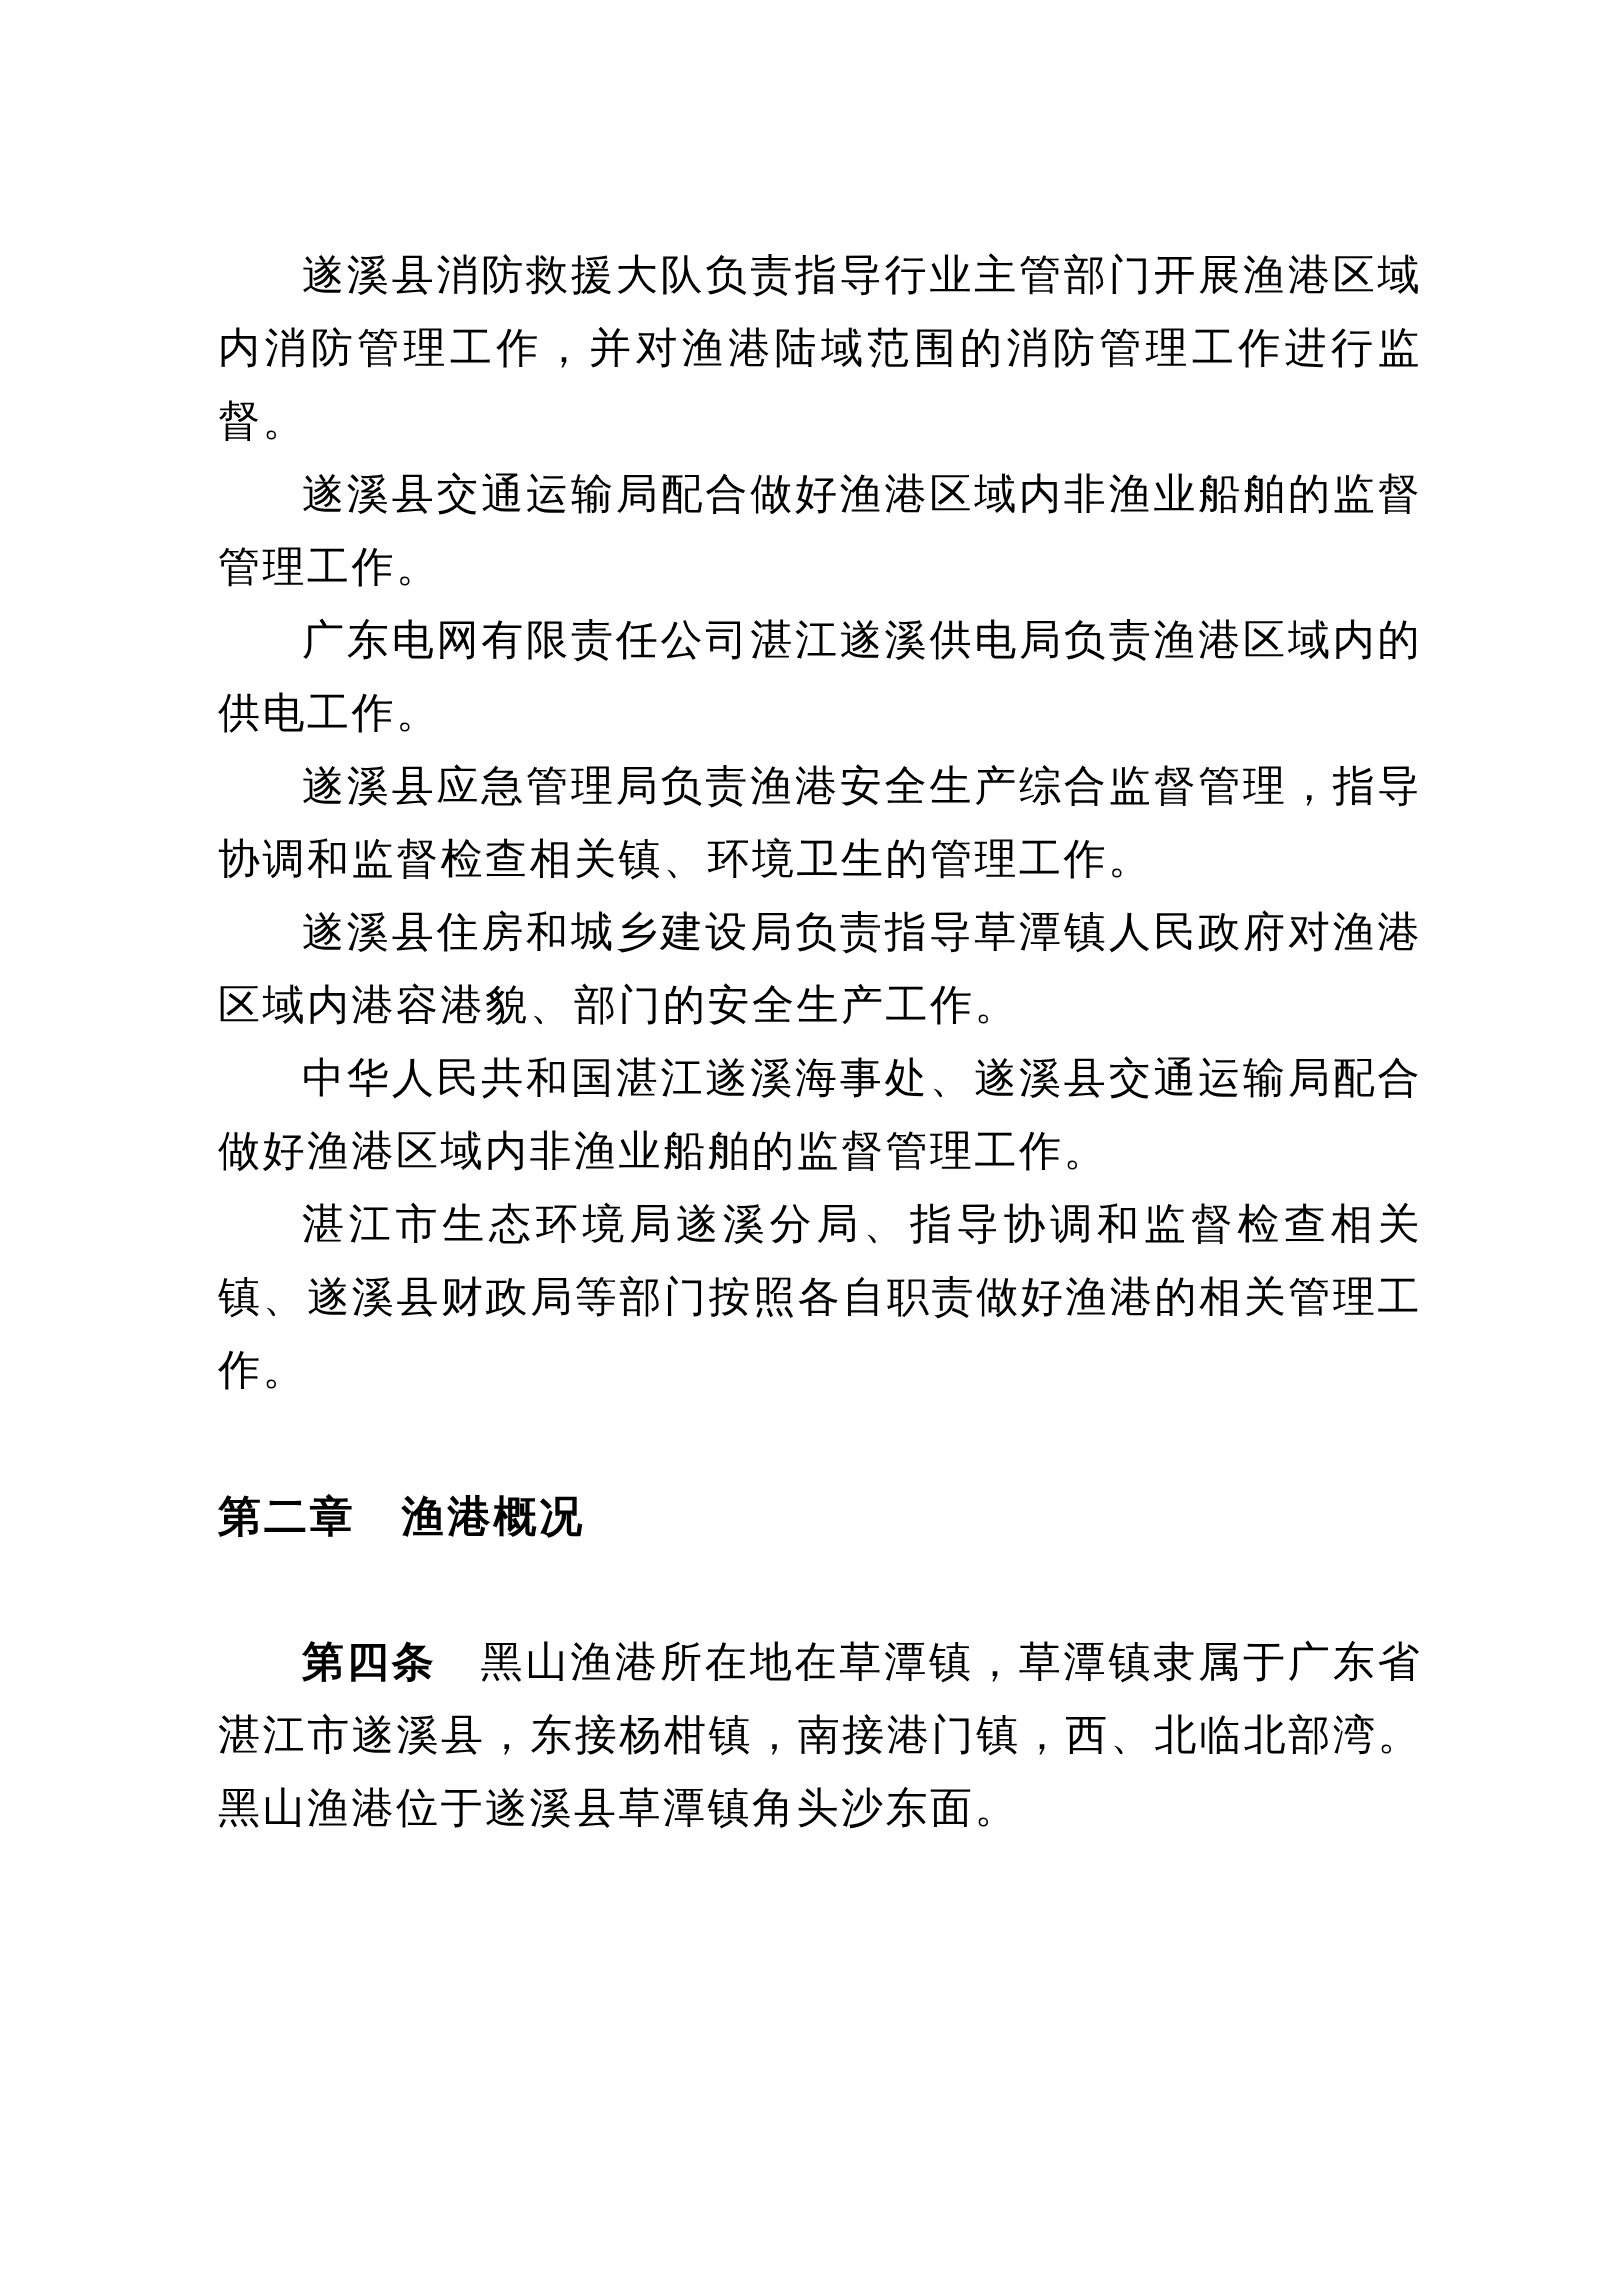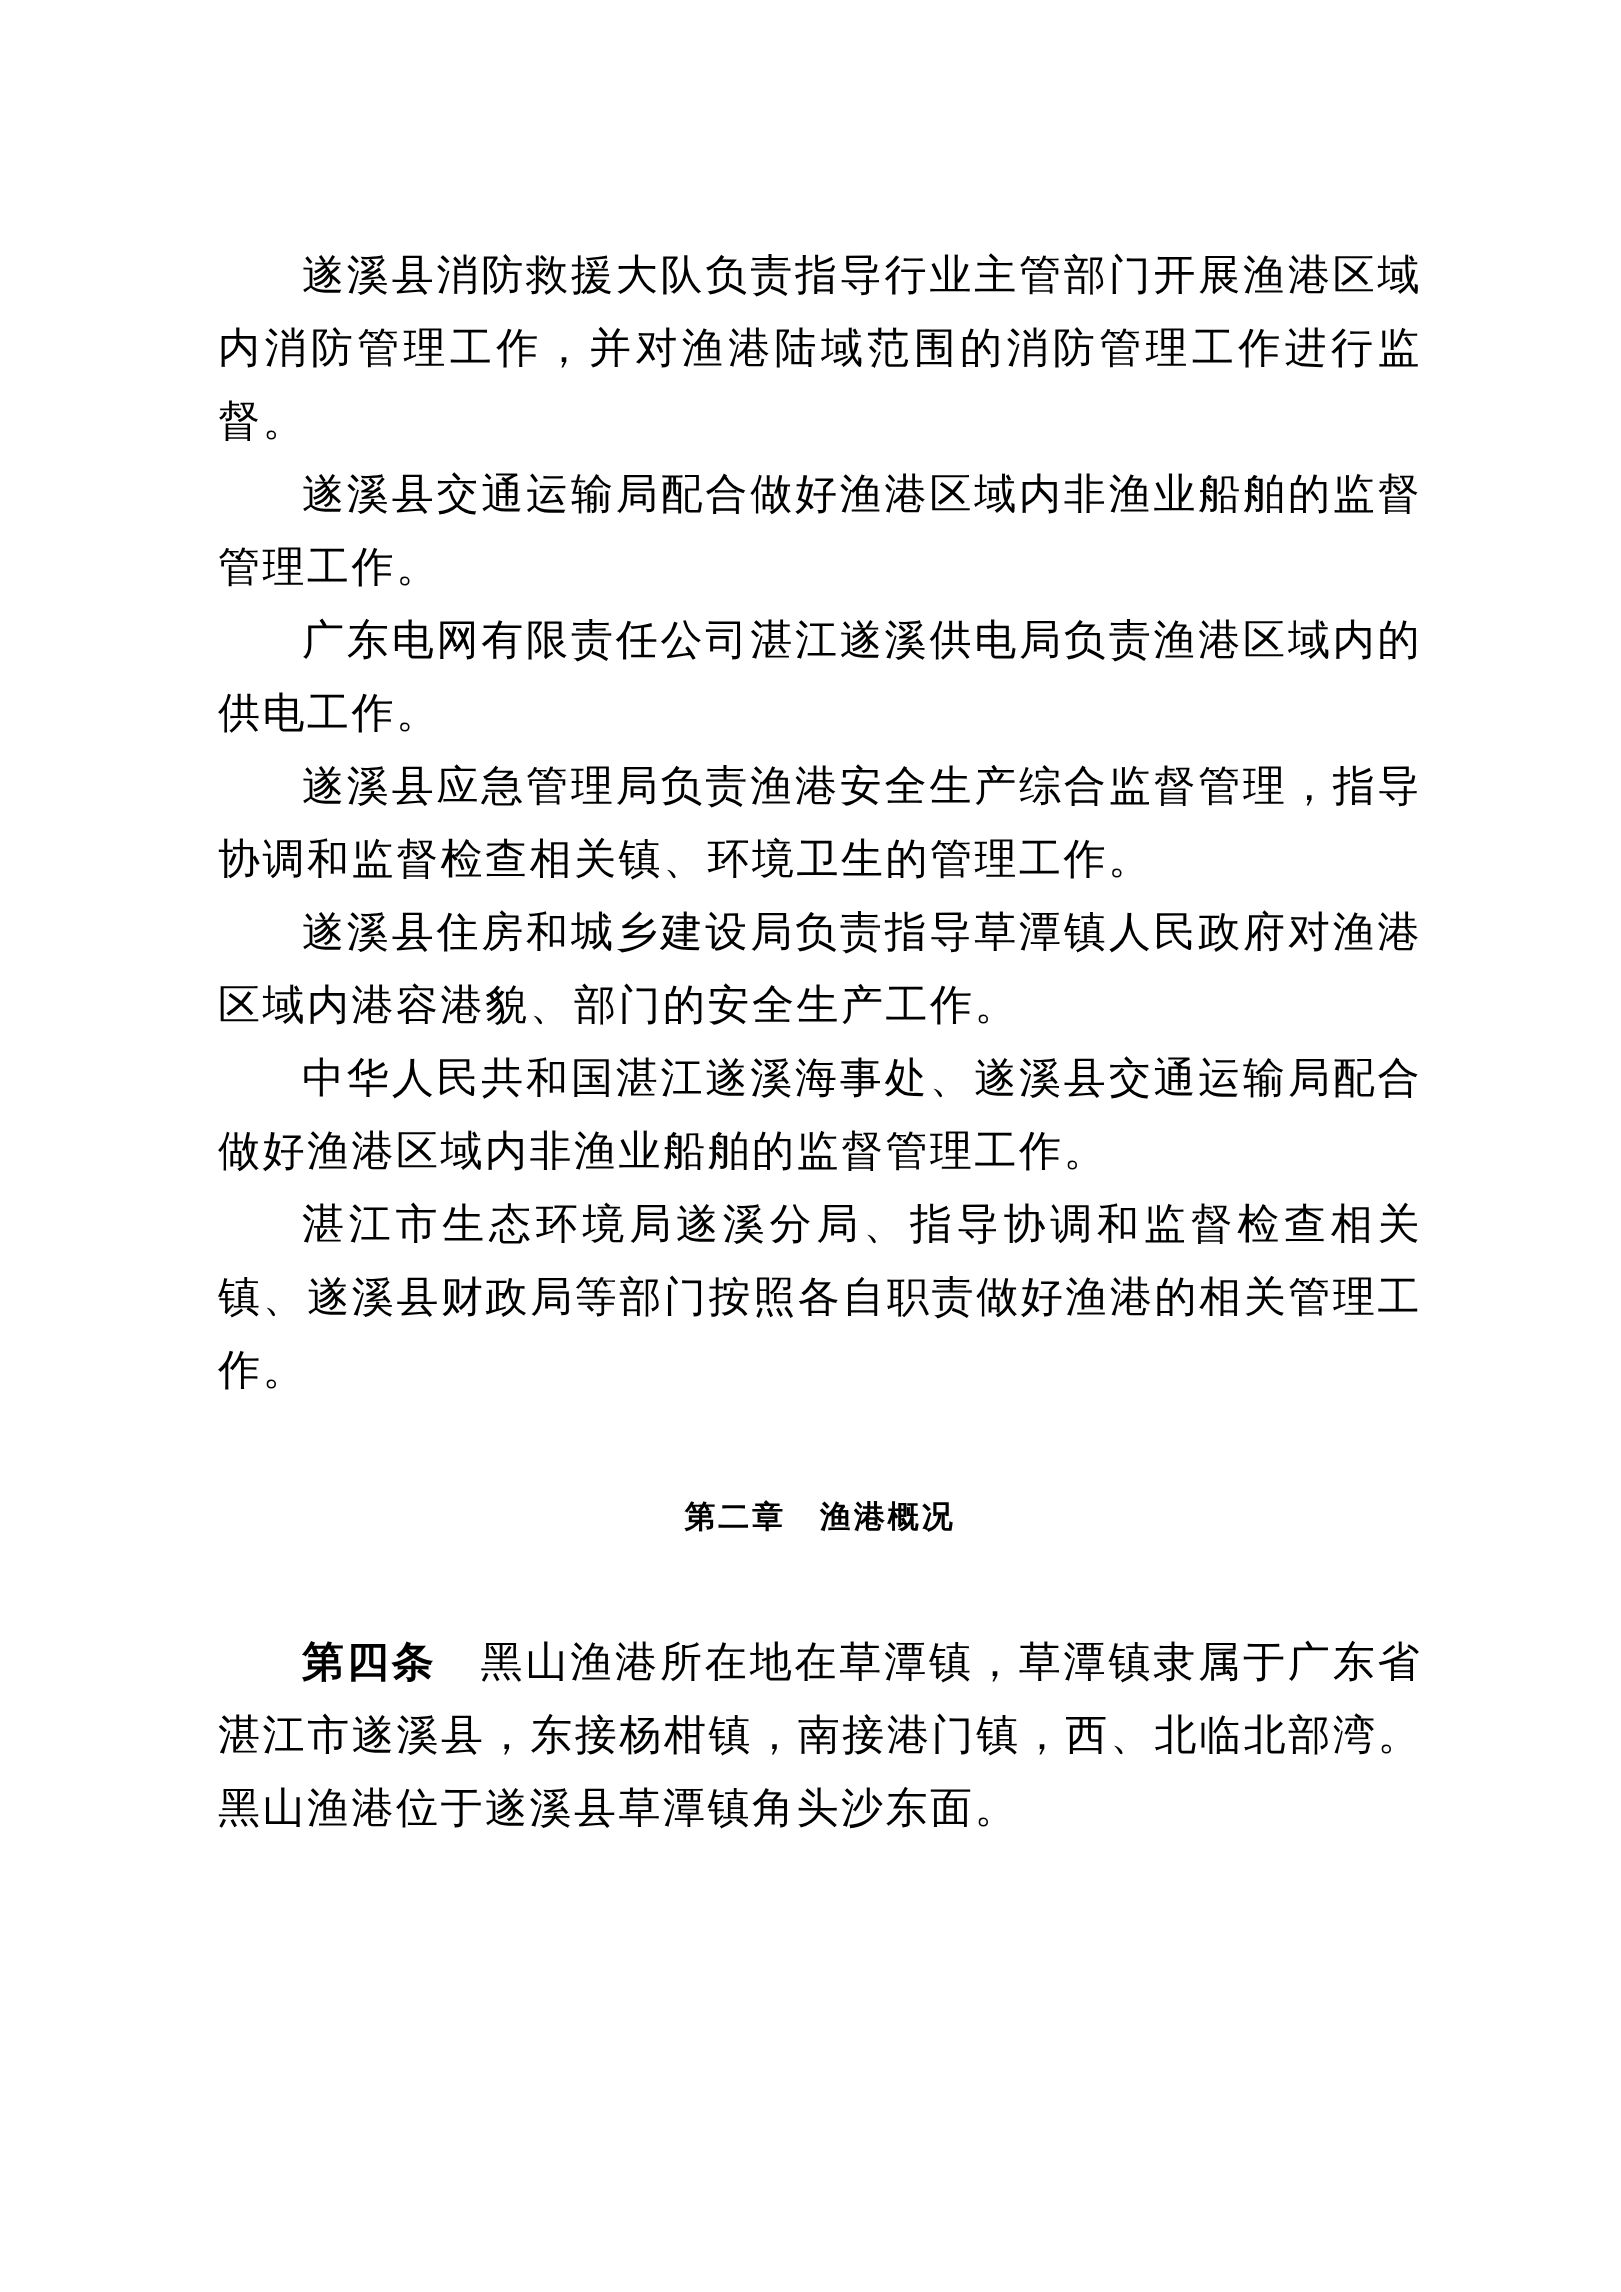--- a/index.html
+++ b/index.html
@@ -27,24 +27,24 @@
     font-size: 42px;
     line-height: 73px;
     letter-spacing: 2.5px;
     text-align: justify;
     text-justify: inter-ideograph;
     text-indent: 84px;
     word-break: break-all;
   }
   .chapter-heading {
     margin: 73px 0;
-    font-size: 31px;
+    font-size: 43px;
     line-height: 73px;
     font-weight: 700;
-    text-align: center;
+    text-align: left;
     text-indent: 0;
     letter-spacing: 2.9px;
     font-family: "Liberation Sans", "DejaVu Sans", sans-serif;
   }
   .article-label {
     font-weight: 700;
     font-family: Liberation Serif, serif;
     margin-right: 44px;
   }
   .page-number {

